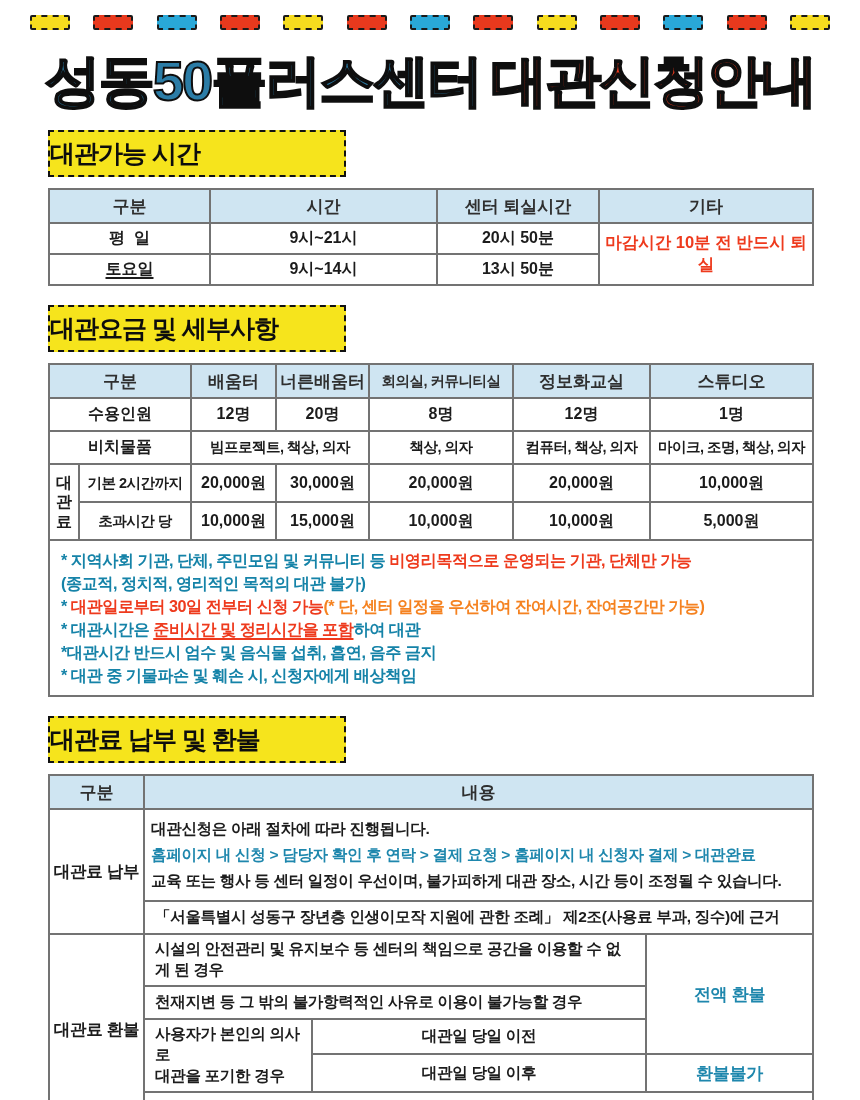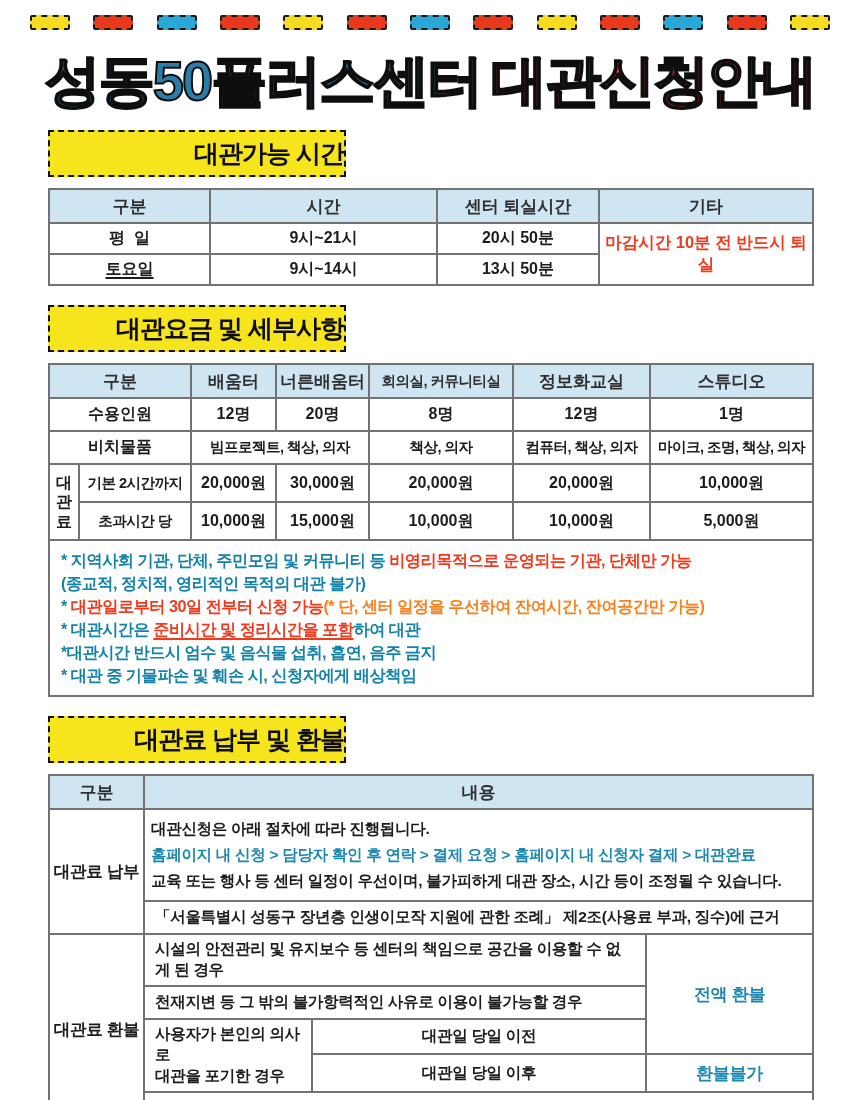--- a/index.html
+++ b/index.html
@@ -32,21 +32,21 @@
   }
   .title-blue { color: #2b7ca6; margin-top: 32px; }
   .title-red  { color: #ee3a1d; margin-left: 10px; }
 
   .content { width: 764px; margin: 0 auto; }
 
   
   .sec-heading {
     display: inline-block; background: #f6e41c;
     border: 2px dashed #111; padding: 5px 0;
-    width: 298px; text-align: right;
+    width: 298px; text-align: left;
     font-size: 25px; font-weight: 800; color: #0d0d0d;
     letter-spacing: -1px; margin-bottom: 11px;
   }
   .sec { margin-bottom: 19px; }
 
   
   table { border-collapse: collapse; width: 764px; table-layout: fixed; }
   th, td { border: 2px solid #737373; font-weight: 700; text-align: center; vertical-align: middle; }
   table { border: 2px solid #2b2b2b; }
   th { background: #cfe5f2; color: #2f2f2f; font-size: 17px; height: 34px; }

